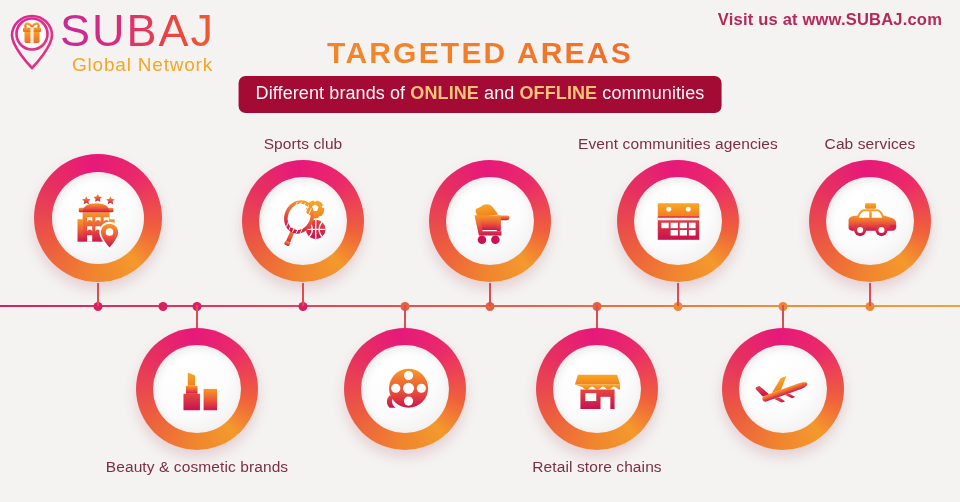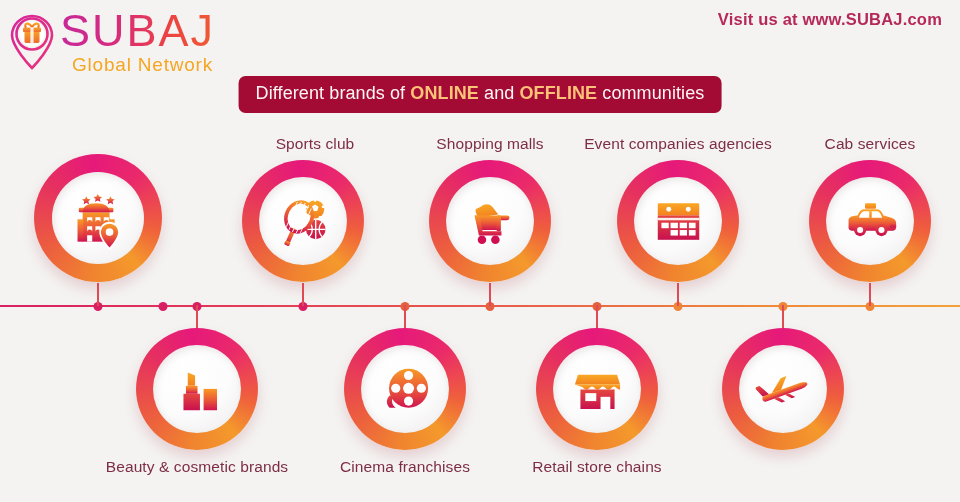--- a/index.html
+++ b/index.html
@@ -115,20 +115,21 @@
       </svg>
     </span>
     <span class="logo-text">
       <div class="logo-title">SUBAJ</div>
       <div class="logo-sub">Global Network</div>
     </span>
   </div>
 
   <div class="visit">Visit us at www.SUBAJ.com</div>
 
+  <div class="title-main">TARGETED AREAS</div>
 
   <div class="banner"><span>Different brands of </span><b>ONLINE</b><span> and </span><b>OFFLINE</b><span> communities</span></div>
 
   <div class="timeline"></div>
   <div id="dots">
       <div class="tl-dot " style="left: 98px;"></div>
       <div class="tl-dot " style="left: 163px;"></div>
       <div class="tl-dot " style="left: 197px;"></div>
       <div class="tl-dot " style="left: 303px;"></div>
       <div class="tl-dot warm" style="left: 405px;"></div>
@@ -211,31 +212,29 @@
         <div class="glyph">
           <svg width="61" height="61" viewBox="0 0 100 100">
             <use href="#sym-airplane-icon"></use>
           </svg>
         </div>
       </div>
     </div>
 
 <div class="stem up" style="left: 98px;"></div>
     <div class="stem up" style="left: 303px;"></div>
-    <div class="label top" style="left: 303px; top: 135px; margin-left: 12px;">Sports club</div>
+    <div class="label top" style="left: 303px; top: 135px;">Sports club</div>
     <div class="stem up" style="left: 490px;"></div>
-    <div class="label top" style="left: 490px; top: 135px;">Shopping malls</div>
     <div class="stem up" style="left: 678px;"></div>
-    <div class="label top" style="left: 678px; top: 135px;">Event companies agencies</div>
+    <div class="label top" style="left: 678px; top: 135px;">Event communities agencies</div>
     <div class="stem up" style="left: 870px;"></div>
     <div class="label top" style="left: 870px; top: 135px;">Cab services</div>
     <div class="stem down" style="left: 197px;"></div>
     <div class="label bot" style="left: 197px; top: 458px;">Beauty &amp; cosmetic brands</div>
     <div class="stem down" style="left: 405px;"></div>
-    <div class="label bot" style="left: 405px; top: 458px;">Cinema franchises</div>
     <div class="stem down" style="left: 597px;"></div>
     <div class="label bot" style="left: 597px; top: 458px;">Retail store chains</div>
     <div class="stem down" style="left: 783px;"></div>
   </div>
 
 <svg width="0" height="0" style="position:absolute" aria-hidden="true">
   <defs>
     <linearGradient id="ic" x1="0" y1="0" x2="0" y2="1">
       <stop offset="0" stop-color="#f89a27"></stop>
         <stop offset="55%" stop-color="#ea5539"></stop>

